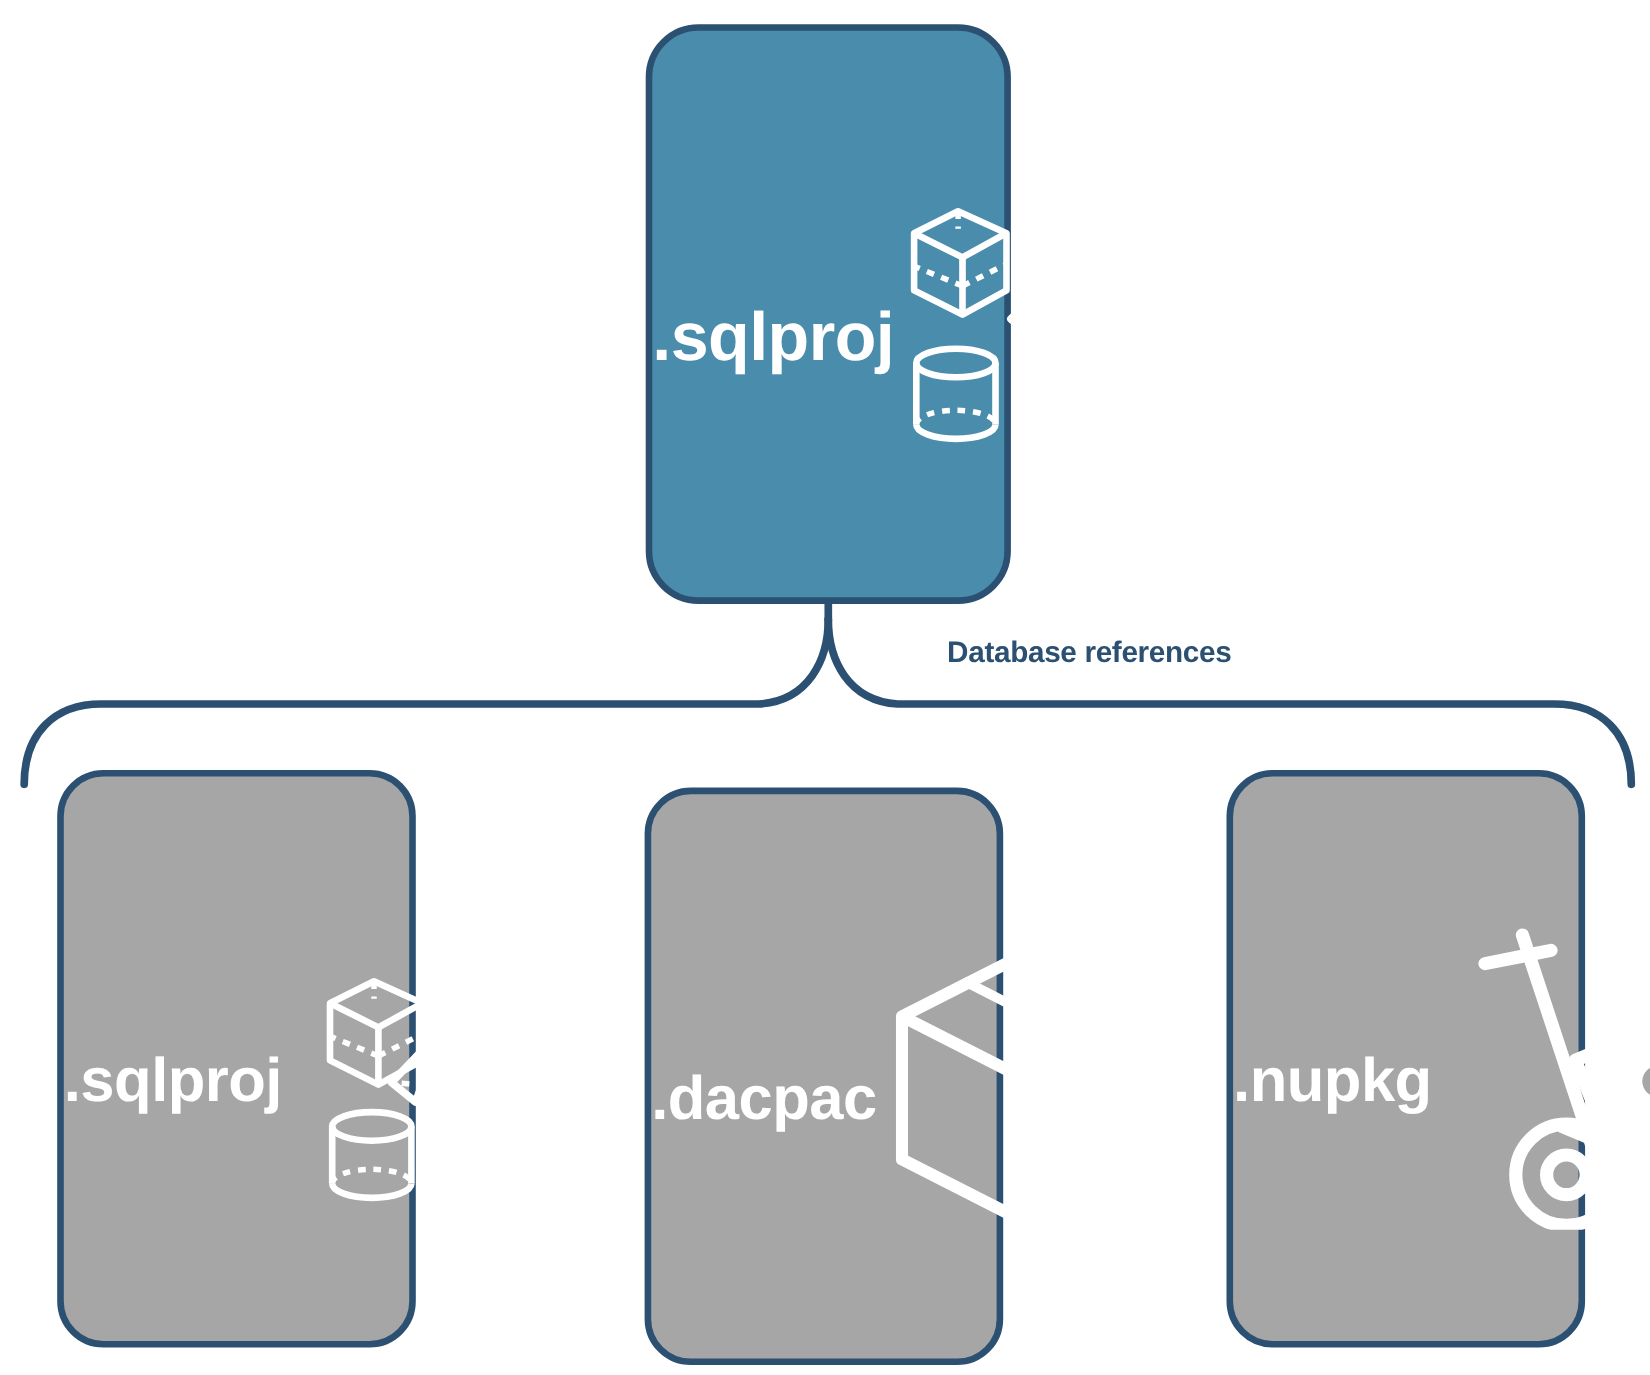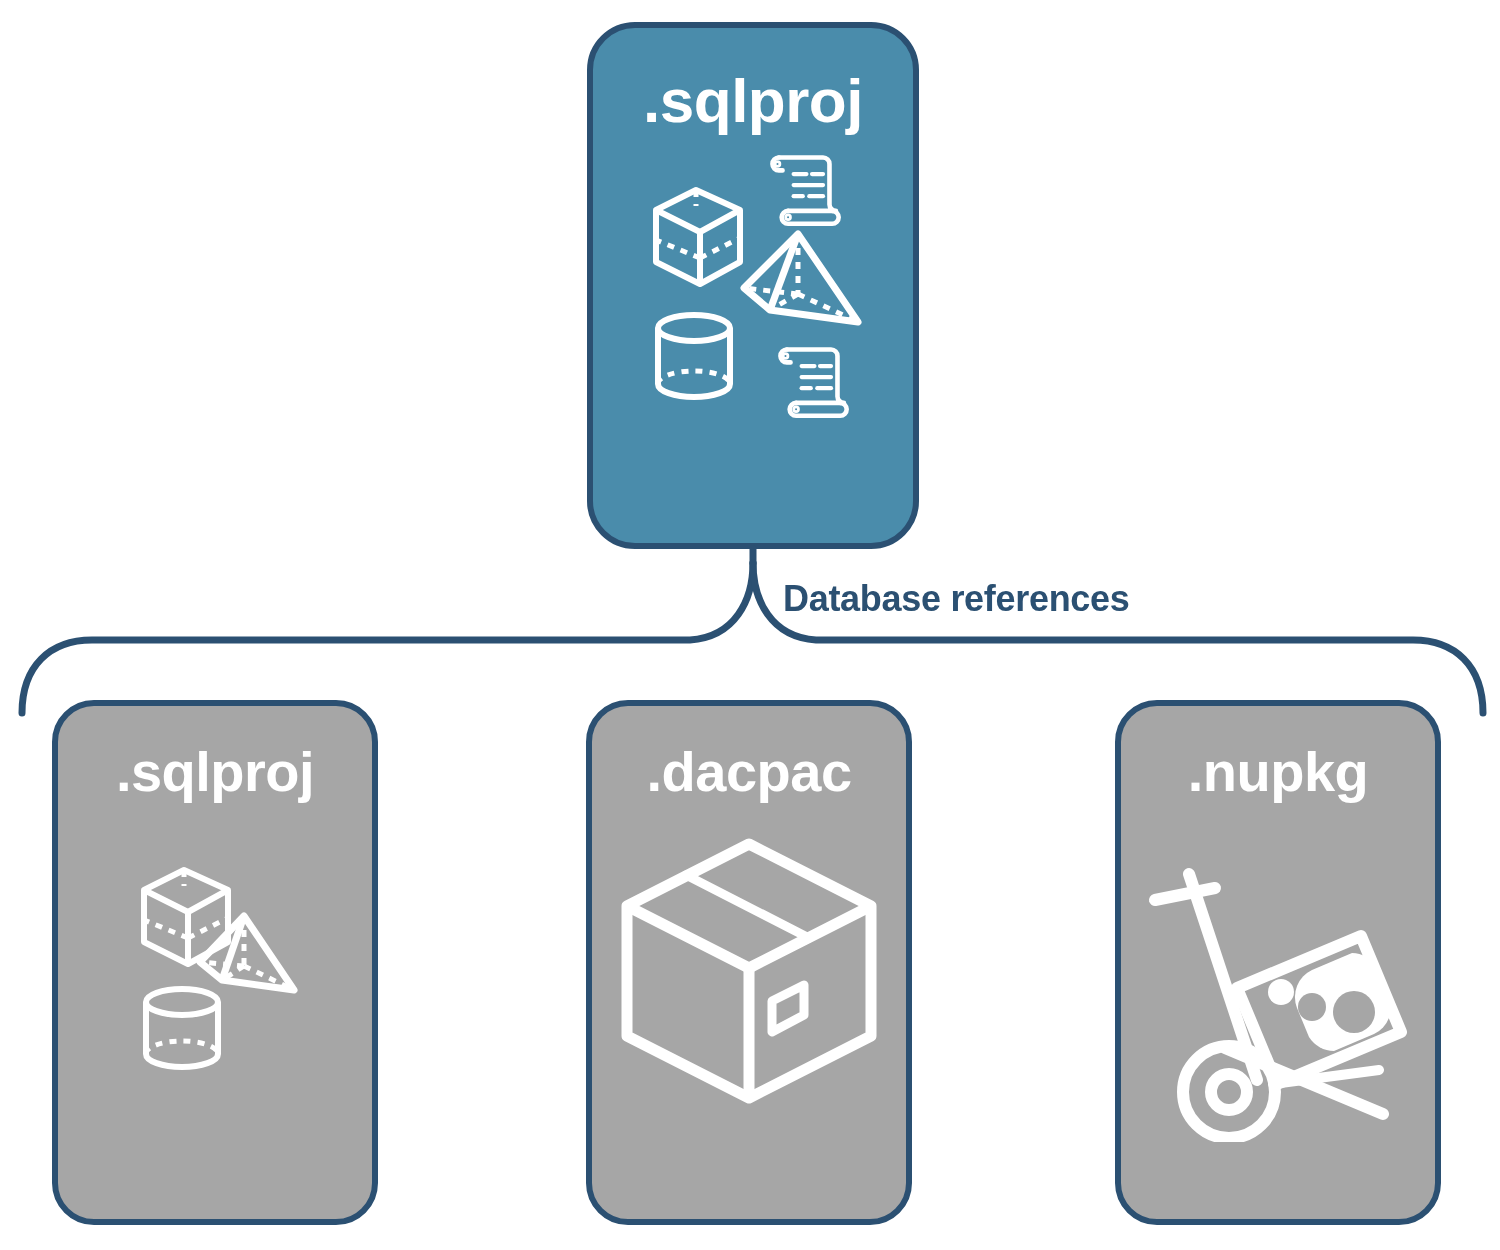--- a/index.html
+++ b/index.html
@@ -21,21 +21,21 @@
     width: 1500px;
     height: 1250px;
   }
 
   .card {
     position: absolute;
     box-sizing: border-box;
     border-radius: 42px;
     border: 6px solid #2B5072;
     display: flex;
-    flex-direction: column;
+    flex-direction: row;
     align-items: center;
   }
 
   .card-title {
     color: #ffffff;
     font-weight: bold;
     letter-spacing: -0.5px;
     line-height: 1;
     white-space: nowrap;
     text-align: center;
@@ -63,42 +63,42 @@
     top: 700px;
     width: 326px;
     height: 525px;
     background: #A6A6A6;
   }
   .leaf-card .card-title {
     font-size: 56px;
     margin-top: 38px;
   }
   #leaf-sqlproj  { left: 52px;   }
-  #leaf-dacpac   { left: 586px;  }
+  #leaf-dacpac   { left: 586px; margin-top: 16px;  }
   #leaf-nupkg    { left: 1115px; gap: 26px; }
 
   .leaf-card .card-art {
     margin-top: 26px;
   }
 
   
   #brace-layer {
     position: absolute;
     left: 0;
     top: 0;
     width: 1500px;
     height: 1250px;
     pointer-events: none;
   }
 
   #brace-label {
     position: absolute;
-    left: 783px;
+    left: 861px;
     top: 578px;
-    font-size: 36px;
+    font-size: 27px;
     font-weight: bold;
     color: #2B5072;
     white-space: nowrap;
     letter-spacing: -0.3px;
   }
 </style>
 </head>
 <body>
 
 <div id="stage">

